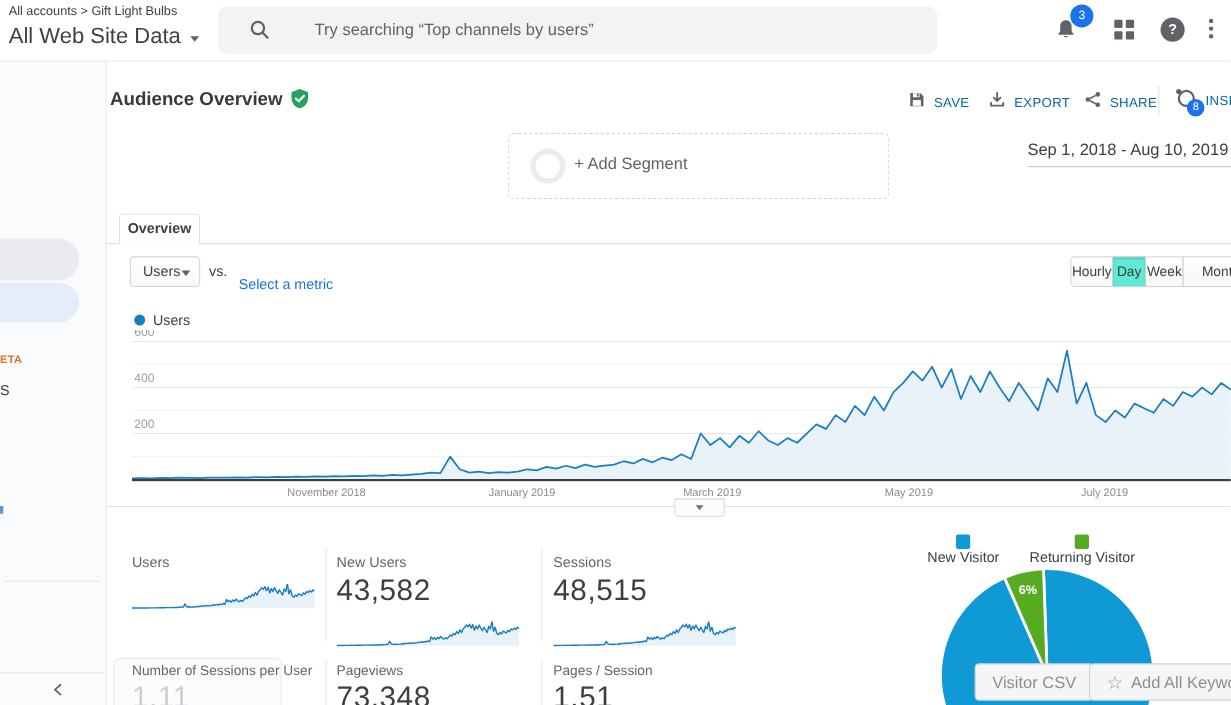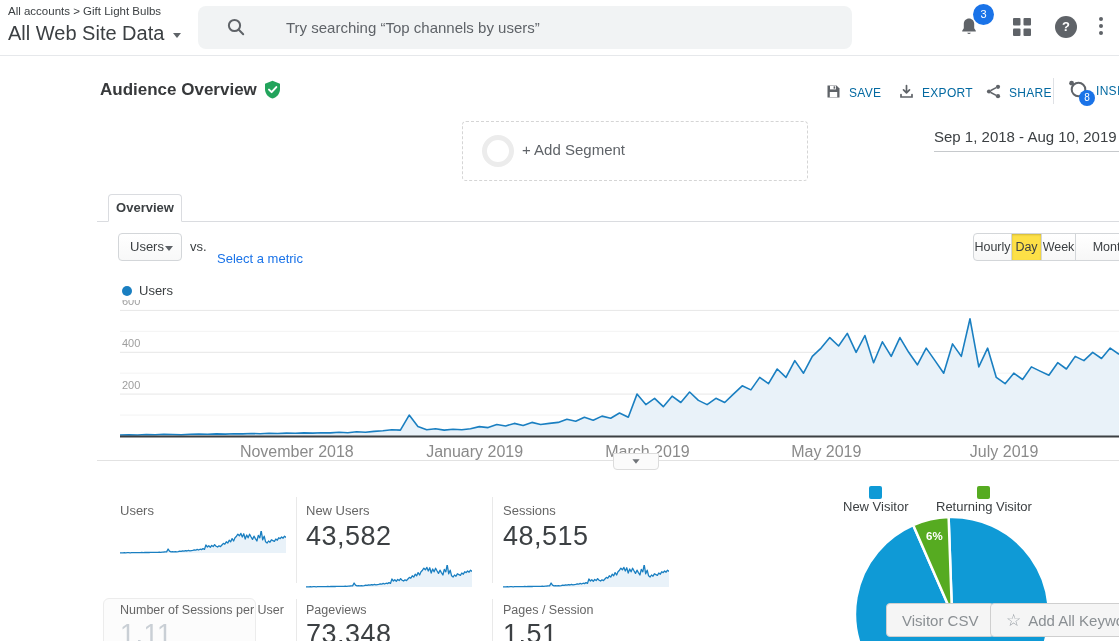--- a/index.html
+++ b/index.html
@@ -37,25 +37,25 @@
 
   
   .tab-line { left:97px; top:221px; width:1022px; height:1px; background:#dadce0; }
   .tab { left:108px; top:194px; width:74px; height:28px; background:#fff; border:1px solid #dadce0; border-bottom:1px solid #fff; border-radius:4px 4px 0 0; text-align:center; font-size:13px; font-weight:bold; line-height:26px; z-index:3; }
   .dropdown { left:118px; top:233px; width:64px; height:28px; border:1px solid #d3d6d9; border-radius:4px; background:linear-gradient(#fff,#f8f8f8); font-size:13px; line-height:26px; padding-left:11px; }
   .dropdown .caret-down { position:absolute; right:8px; top:12px; border-top-color:#5f6368; }
   .link { color:#1a73e8;margin-top:12px; }
   .gran { left:973px; top:233px; display:flex; }
   .gran button { height:28px; border:1px solid #d3d6d9; background:linear-gradient(#fff,#f7f7f7); font-family:"Liberation Sans",sans-serif; font-size:12.5px; color:#3c4043; margin-left:-1px; cursor:pointer; }
   .gran button:first-child { border-radius:4px 0 0 4px; margin-left:0; }
-  .gran button.active { background:#fde047; box-shadow:inset 0 1px 2px rgba(0,0,0,.18); }
+  .gran button.active { background:#5eead4; box-shadow:inset 0 1px 2px rgba(0,0,0,.18); }
 
   
   .legend-dot { width:10px; height:10px; border-radius:50%; background:#1a7fc1; }
-  .x-labels span { position:absolute; transform:translateX(-50%); font-size:16px; color:#8a8a8a; white-space:nowrap; }
+  .x-labels span { position:absolute; transform:translateX(-50%); font-size:10px; color:#8a8a8a; white-space:nowrap; }
   .collapse-tab { left:613px; top:453px; width:46px; height:17px; background:#fbfbfb; border:1px solid #dcdcdc; border-radius:0 0 4px 4px; z-index:3; display:flex; align-items:center; justify-content:center; }
   .collapse-tab .caret-down { border-top-color:#6f7378; transform:scale(.9); }
 
   
   .m-label { font-size:13px; color:#666; white-space:nowrap; }
   .m-value { font-size:27px; color:#3c4043; letter-spacing:.5px; }
   .m-div { width:1px; background:#e9e9e9; }
   .hover-pill { left:103px; top:598px; width:153px; height:50px; background:#fcfcfc; border:1px solid #ececec; border-radius:6px; }
   .dim { color:#c9cfd5; }
 
@@ -106,20 +106,34 @@
         </svg>
     </span>
     <div class="abs help-circle">?</div>
     <div class="abs dots">
         <i></i>
         <i></i>
         <i></i>
       </div>
   </header>
 
+  <aside class="abs sidebar">
+    <div class="sb-pill" style="top:161px; height:38px; background:#e9ebee;"></div>
+    <div class="sb-pill" style="top:201px; height:36px; background:#e5edfb;"></div>
+    <div class="beta">ETA</div>
+    <div class="abs" style="left:0; top:291px; font-size:13px; color:#3c4043;">S</div>
+    <div class="abs" style="left:0; top:404px; width:3px; height:7px; background:#5b9bd5;"></div>
+    <div class="abs" style="left:4px; top:472px; width:86px; height:1px; background:#e5e7ea;"></div>
+    <div class="abs" style="left:0; top:555px; width:97px; height:1px; background:#e5e7ea;"></div>
+    <span class="abs" style="left:46px; top:564px;">
+      <svg width="14" height="14" viewBox="0 0 14 14">
+          <polyline points="9,2.5 4,7 9,11.5" fill="none" stroke="#5f6368" stroke-width="1.6" stroke-linecap="round" stroke-linejoin="round"></polyline>
+        </svg>
+    </span>
+  </aside>
 
   <h1 class="abs rpt-title">Audience Overview</h1>
   <span class="abs" style="left:263px; top:80px;">
     <svg width="19" height="19" viewBox="0 0 19 19">
         <path d="M9.5 .8 L17 3.8 V9 C17 13.8 13.8 17.4 9.5 18.5 C5.2 17.4 2 13.8 2 9 V3.8 Z" fill="#23a45c"></path>
         <polyline points="6,9.6 8.6,12.1 13.3,7.1" fill="none" stroke="#fff" stroke-width="2" stroke-linecap="round" stroke-linejoin="round"></polyline>
       </svg>
   </span>
 
   <div class="abs action-btn" style="left:826px; top:84px;">

